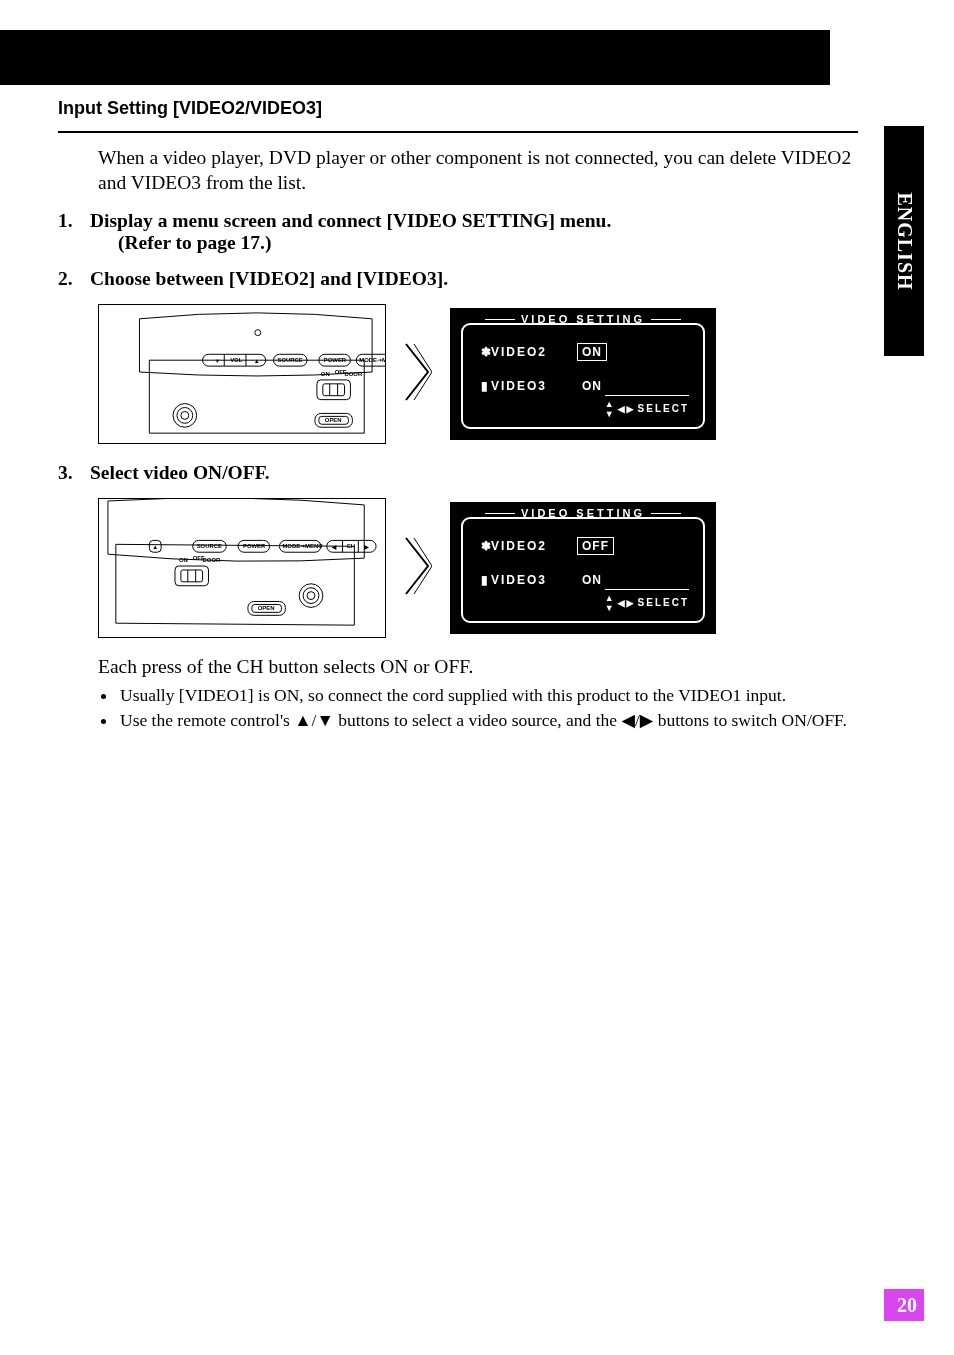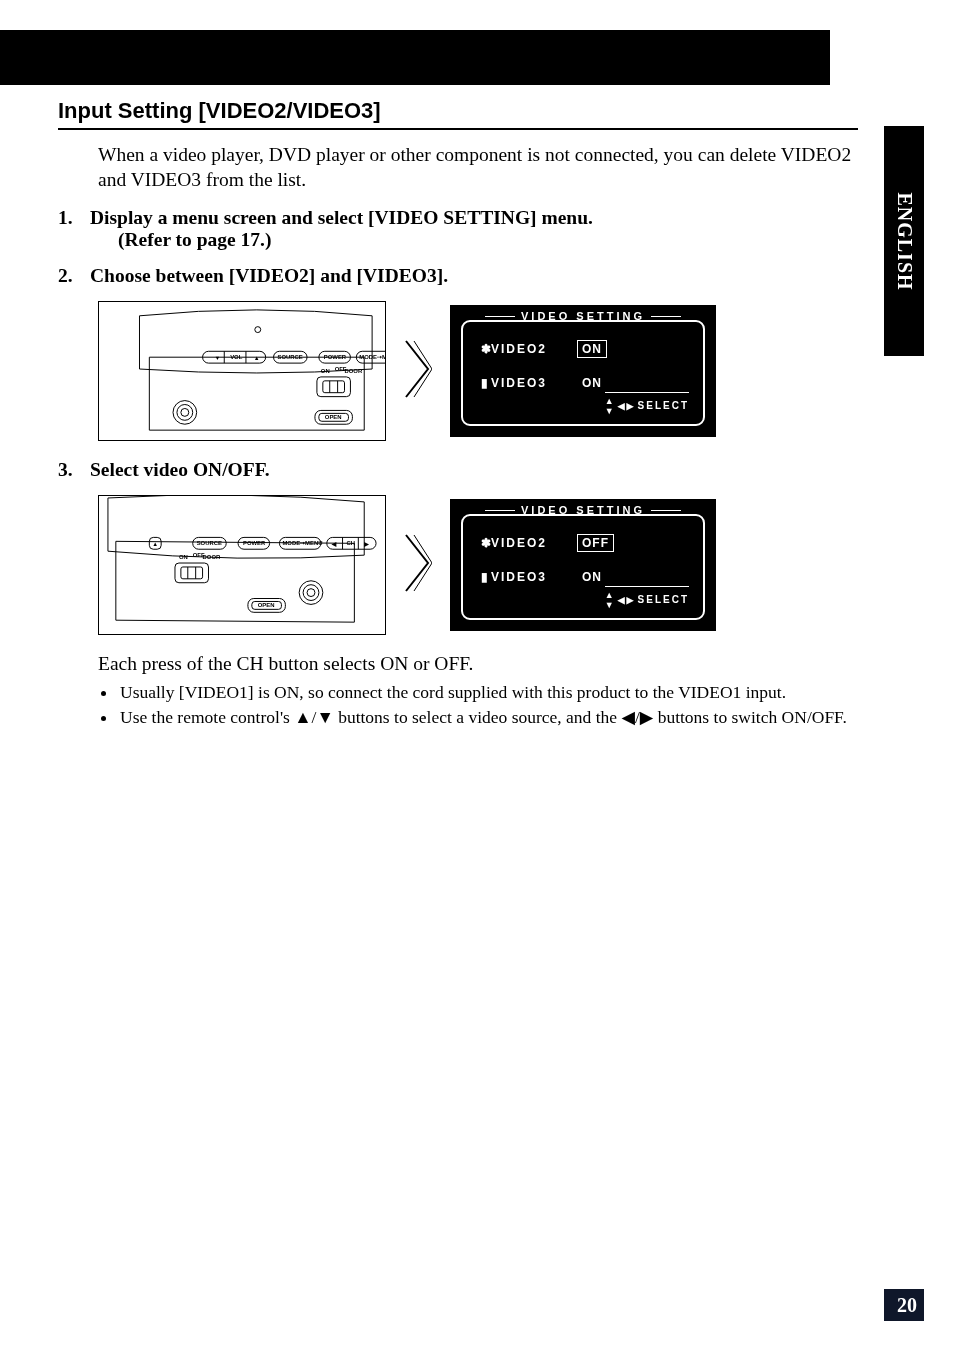--- a/index.html
+++ b/index.html
@@ -17,24 +17,24 @@
     width: 830px;
     position: absolute; top: 30px; left: 0;
   }
   .content {
     position: absolute;
     top: 98px; left: 58px; width: 800px;
   }
   .section-title {
     font-family: Arial, Helvetica, sans-serif;
     font-weight: bold;
-    font-size: 22px;
+    font-size: 18px;
     letter-spacing: 0px;
     border-bottom: 2px solid #000;
-    padding-bottom: 4px;
+    padding-bottom: 12px;
     margin-bottom: 12px;
   }
   .intro { font-size: 19.5px; margin-left: 40px; margin-bottom: 14px; line-height: 1.3; }
   .step { font-size: 19.5px; font-weight: bold; margin-bottom: 14px; }
   .step-num { display:inline-block; width: 32px; }
   .step-body-ind { margin-left: 60px; display:block; }
   .step-plain .step-body-ind { font-weight: bold; }
   .step3-text { font-weight:normal; font-size:19.5px; margin-left:40px; line-height:1.3; margin-bottom:10px; }
   .figrow { display:flex; align-items:center; gap: 18px; margin: 10px 0 18px 40px; }
   .unit-panel {
@@ -70,21 +70,21 @@
   .notes-ul { margin-left: 60px; font-size:17.5px; line-height:1.35; }
   .notes-ul li { margin-bottom:2px; list-style: disc; padding-left:2px;}
   .side-tab {
     position:absolute; right:30px; top:126px; width:40px; height:230px; background:#000;
     color:#fff; font-family:"Times New Roman",serif; font-weight:bold; font-size:20px;
     display:flex; align-items:center; justify-content:center;
   }
   .side-tab span { writing-mode: vertical-rl; text-orientation: upright; letter-spacing:2px; transform: rotate(0deg);}
   .side-tab .v { writing-mode: horizontal-tb; transform: rotate(90deg); letter-spacing:1px;}
   .page-num {
-    position:absolute; right:30px; bottom:34px; width:40px; height:32px; background:#0f172a;
+    position:absolute; right:30px; bottom:34px; width:40px; height:32px; background:#d946ef;
     color:#fff; font-family:"Times New Roman",serif; font-weight:bold; font-size:20px;
     display:flex; align-items:center; justify-content:center;padding-left:6px;
   }
   .tri { font-family: Arial, sans-serif; }
   .unit-label { font-family: Arial, sans-serif; font-size:6px; fill:#000; font-weight:bold;}
 </style>
 </head>
 <body>
 
 <div class="black-bar"></div>
@@ -93,21 +93,21 @@
   <span class="v">ENGLISH</span>
 </div>
 
 <div class="content">
 
   <h1 class="section-title">Input Setting [VIDEO2/VIDEO3]</h1>
 
   <p class="intro">When a video player, DVD player or other component is not connected, you can delete VIDEO2 and VIDEO3 from the list.</p>
 
   <div class="step step-plain">
-    <span class="step-num">1.</span><span>Display a menu screen and select [VIDEO SETTING] menu.</span>
+    <span class="step-num">1.</span><span>Display a menu screen and connect [VIDEO SETTING] menu.</span>
     <span class="step-body-ind">(Refer to page 17.)</span>
   </div>
 
   <div class="step">
     <span class="step-num">2.</span><span>Choose between [VIDEO2] and [VIDEO3].</span>
   </div>
 
   <div class="figrow">
     <div class="unit-panel">
       <svg viewBox="0 0 288 140">

